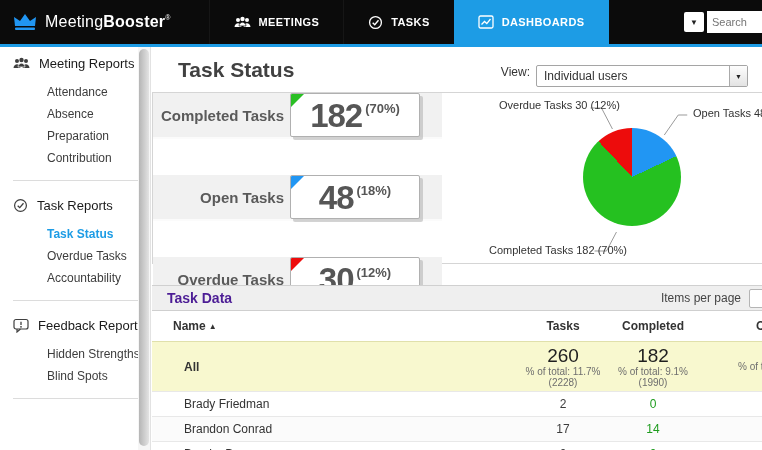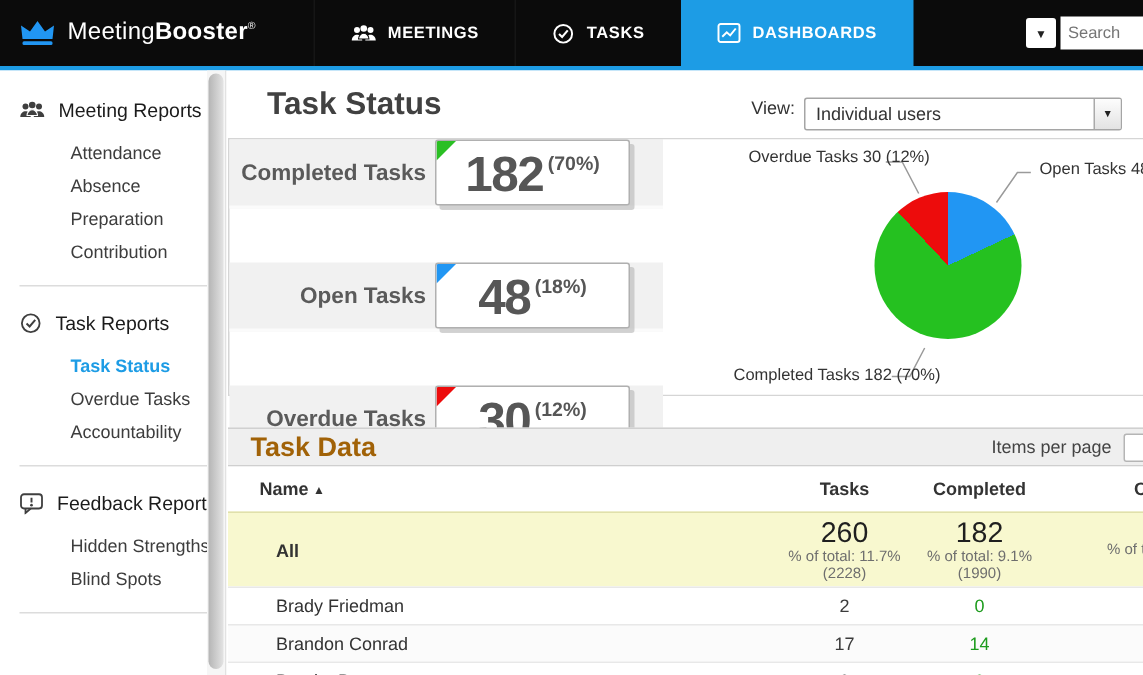--- a/index.html
+++ b/index.html
@@ -16,21 +16,21 @@
   .brand-tm { color:#fff; font-size:7px; vertical-align:top; line-height:10px; }
   .tabs { display:flex; margin-left:18px; }
   .tab { display:flex; align-items:center; gap:8px; padding:0 24px; color:#fff; font-size:11px; font-weight:bold; letter-spacing:.4px; border-left:1px solid #161616; cursor:pointer; }
   .tab.active { background:#1d9ce5; border-left:none; }
   .nav-right { margin-left:auto; display:flex; align-items:center; }
   .nav-drop { width:20px; height:20px; background:#fff; border-radius:2px; display:flex; align-items:center; justify-content:center; font-size:8px; color:#222; margin-right:3px; cursor:pointer; }
   .nav-search { width:55px; height:22px; border:none; background:#ffffff; font-size:11px; color:#555; padding:3px 5px; font-family:"Liberation Sans", sans-serif; }
   .blue-strip { position:absolute; top:44px; left:0; width:762px; height:3px; background:#1d9ce5; }
 
   
-  .sidebar { position:absolute; top:47px; left:0; width:150px; bottom:8px; background:#fff; padding-top:16px; }
+  .sidebar { position:absolute; top:47px; left:0; width:150px; bottom:8px; background:#fff; padding-top:6px; }
   .side-header { display:flex; align-items:center; gap:9px; padding-left:13px; height:20px; font-size:13px; color:#1b1b1b; margin-bottom:8px; }
   .side-item { padding-left:47px; height:22px; line-height:22px; font-size:12px; color:#3d3d3d; cursor:pointer; white-space:nowrap; }
   .side-item.active { color:#1d9ce5; font-weight:bold; }
   .side-divider { border-top:1px solid #dcdcdc; margin:11px 10px 14px 13px; }
   .scrollbar { position:absolute; top:47px; left:138px; width:13px; bottom:0; background:#f6f6f6; border-right:1px solid #e2e2e2; }
   .scroll-thumb { position:absolute; top:2px; bottom:4px; left:1px; width:10px; border-radius:5px; background:linear-gradient(90deg,#b5b5b5,#e3e3e3); }
 
   
   .main { position:absolute; top:47px; left:151px; width:611px; bottom:0; background:#fff; }
   .page-header { position:relative; height:45px; }
@@ -53,21 +53,21 @@
   .stat-pct { font-size:13px; font-weight:bold; color:#565656; margin-left:3px; margin-top:-14px; }
 
   .pie-area { position:relative; flex:1; background:#fff; }
   .pie { position:absolute; left:141px; top:35px; width:98px; height:98px; border-radius:50%; }
   .pie-label { position:absolute; font-size:11px; color:#333; white-space:nowrap; }
   .leader-svg { position:absolute; inset:0; width:100%; height:100%; }
 
   
   .task-data { position:absolute; top:238px; left:1px; right:-1px; bottom:-20px; }
   .td-header { height:26px; background:#efefef; border-top:1px solid #d0d0d0; border-bottom:1px solid #cfcfcf; display:flex; align-items:center; padding-left:15px; }
-  .td-title { font-size:18px; font-weight:bold; color:#a16207; }
+  .td-title { font-size:14px; font-weight:bold; color:#4c1d95; }
   .td-right { margin-left:auto; display:flex; align-items:center; }
   .ipp-label { font-size:12px; color:#444; margin-right:8px; white-space:nowrap; }
   .ipp-box { width:42px; height:19px; background:#fff; border:1px solid #b5b5b5; border-radius:2px; margin-right:-28px; }
 
   .thead { height:30px; display:flex; align-items:center; font-size:12px; font-weight:bold; color:#333; background:#fff; }
   .trow { height:25px; display:flex; align-items:center; font-size:12px; color:#333; border-top:1px solid #e8e8e8; background:#fff; }
   .trow.alt { background:#fbfbfb; }
   .summary { height:50px; display:flex; align-items:center; background:#f8f8cf; border-top:1px solid #e0e0ab; }
   .col-name { flex:1; padding-left:32px; white-space:nowrap; }
   .thead .col-name { padding-left:21px; }

